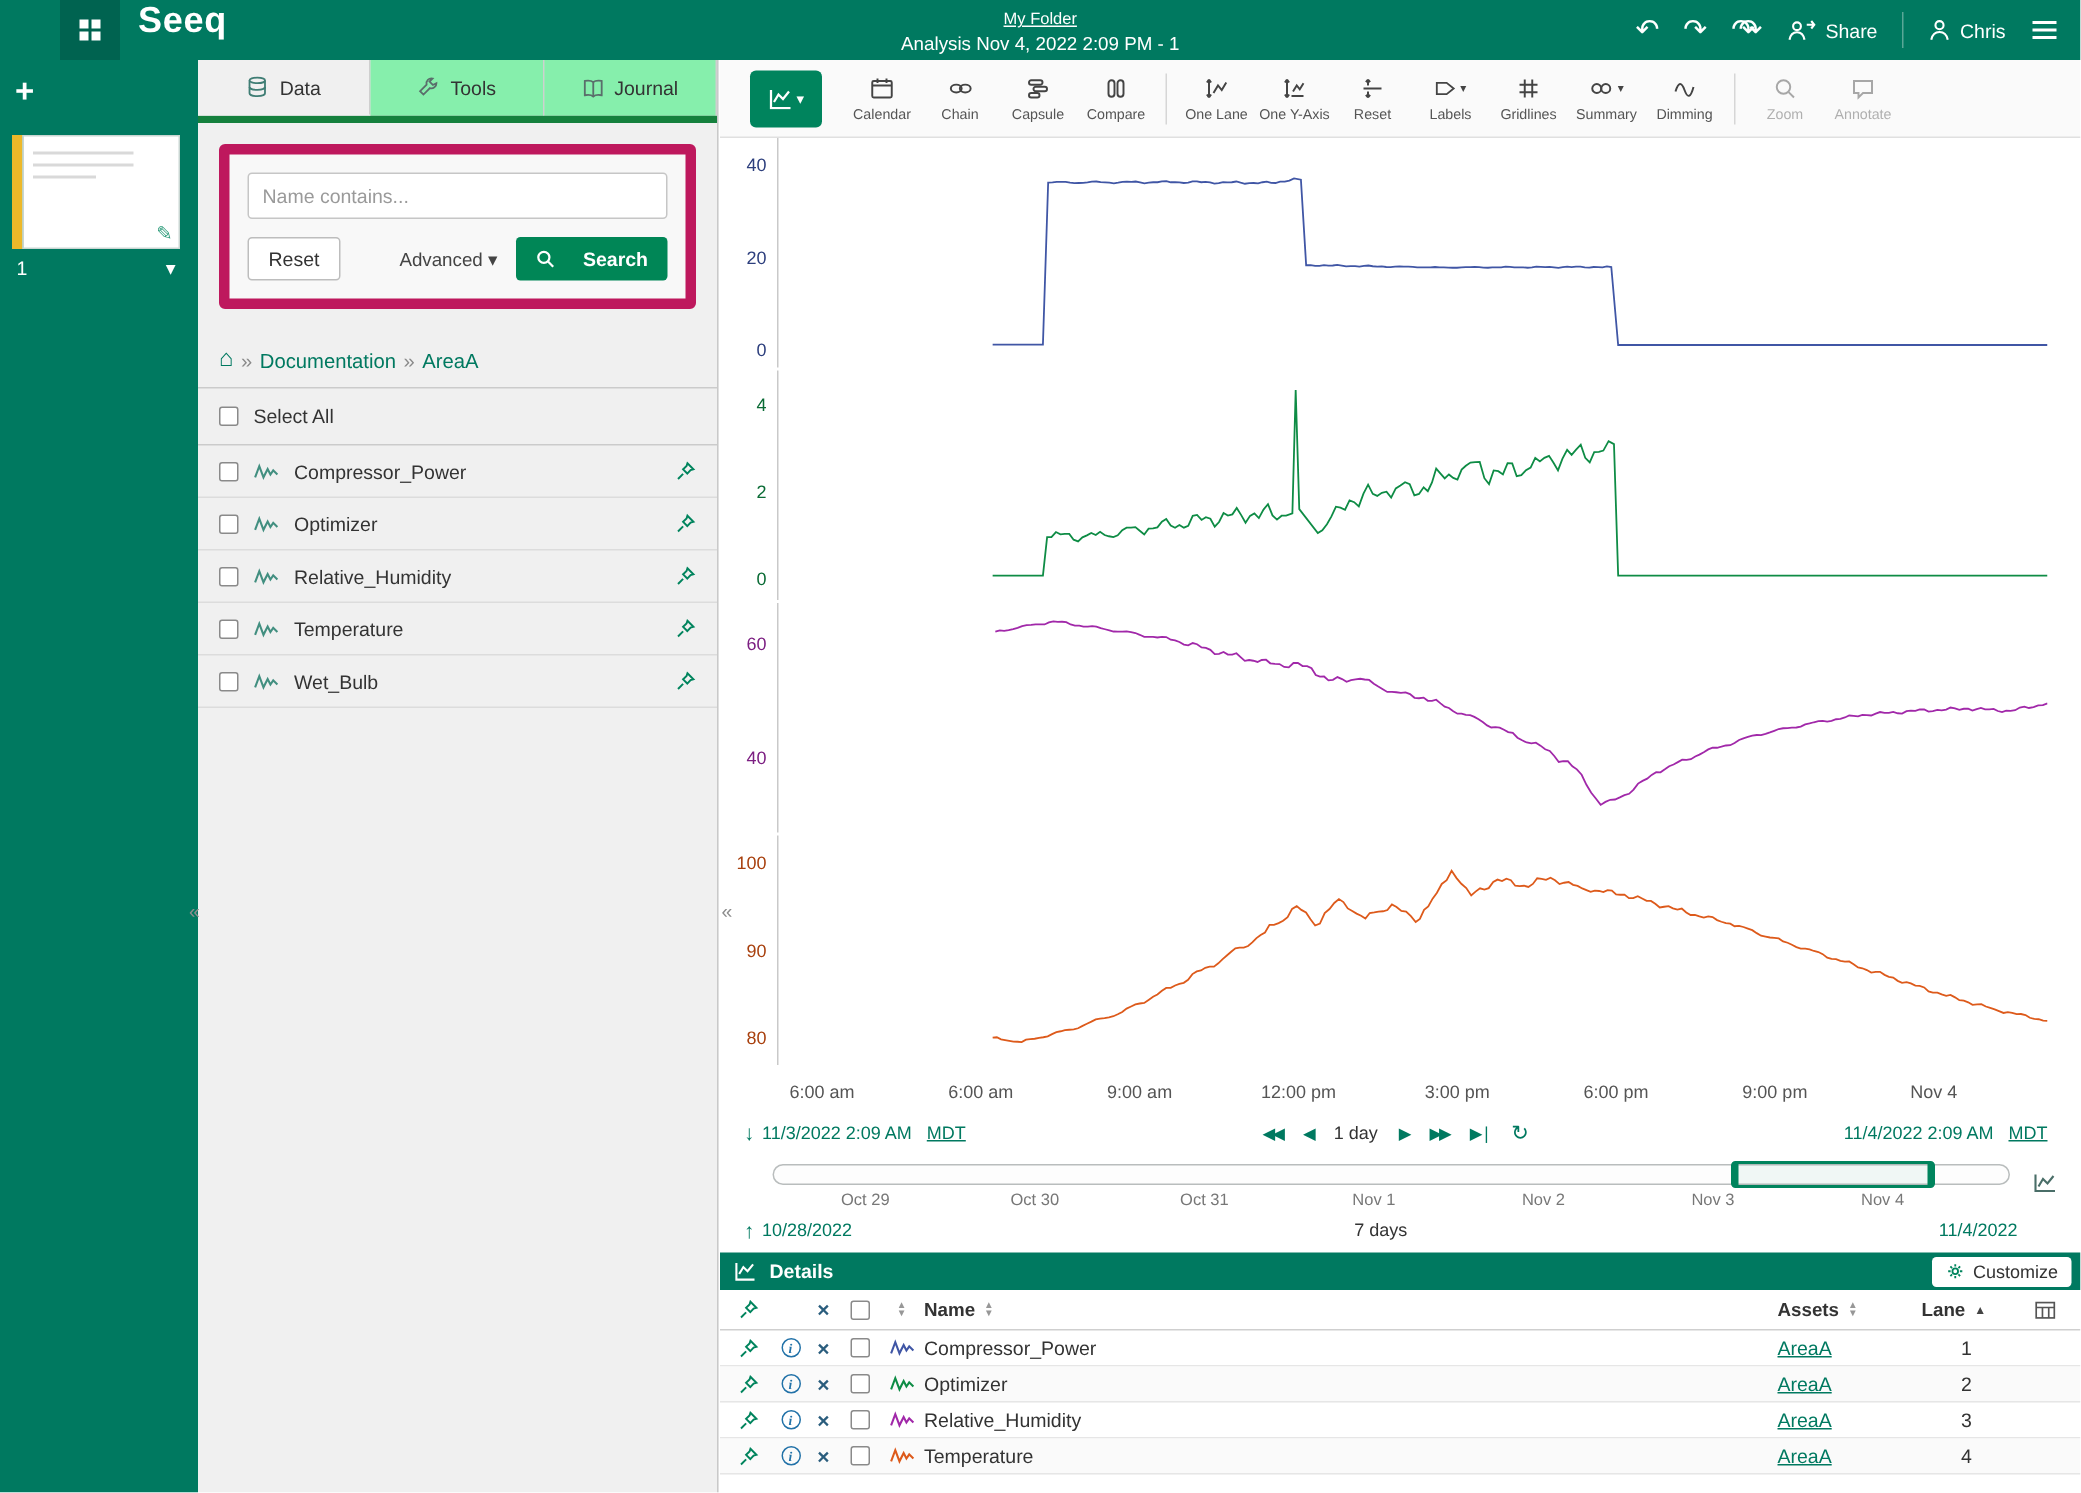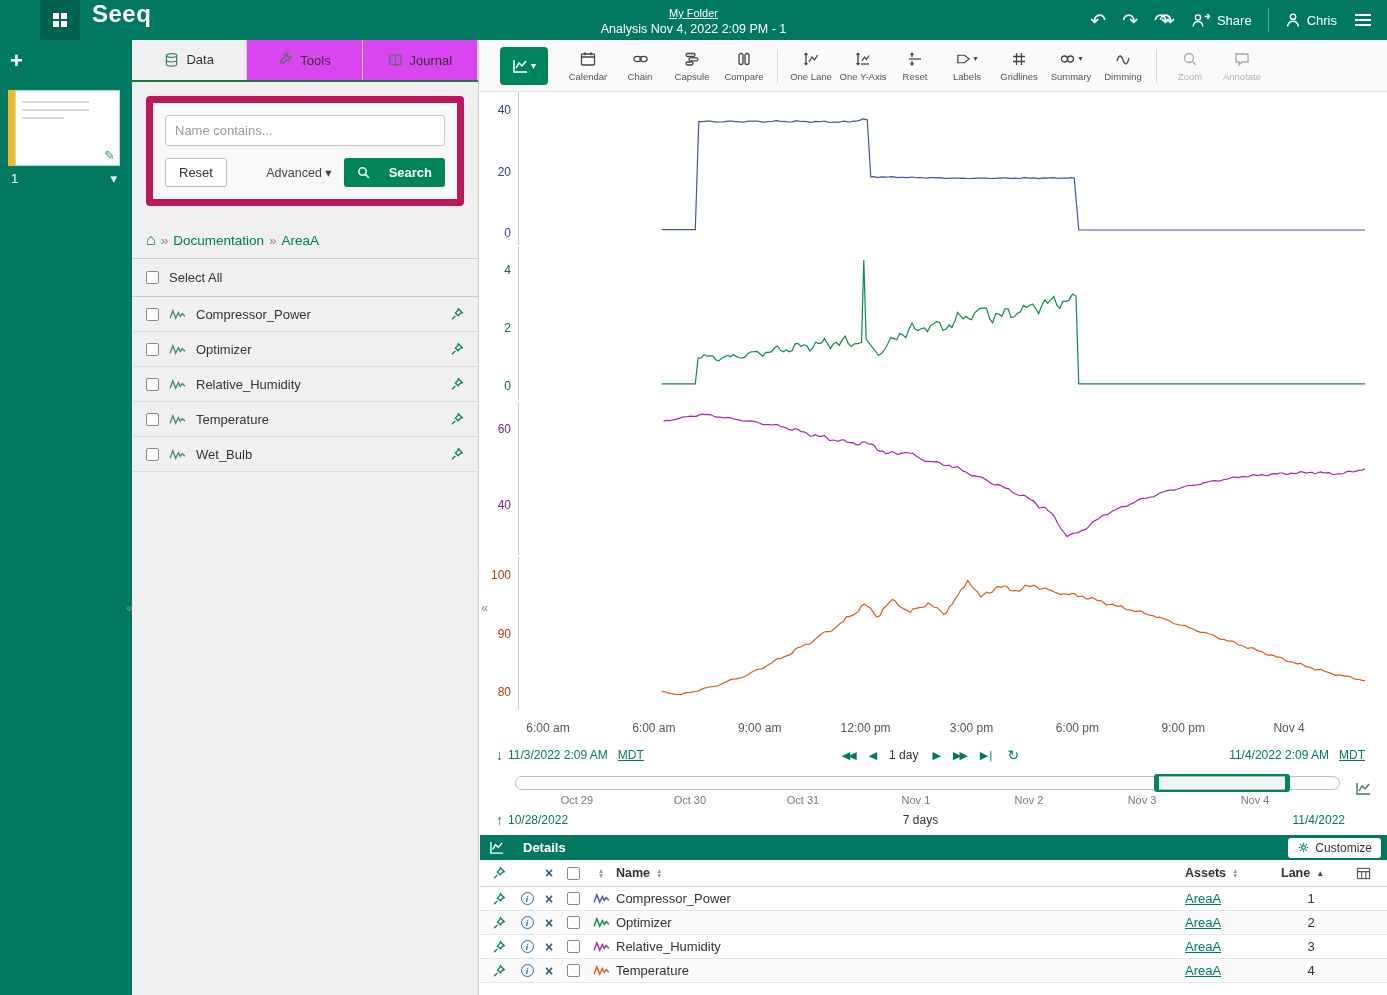--- a/index.html
+++ b/index.html
@@ -30,23 +30,23 @@
   .ws-stripe { position:absolute; left:0; top:0; width:7px; height:76px; background:#EDB829; }
   .thumb { margin-left:7px; height:76px; background:#fff; border:1px solid #c9d6d2; position:relative; }
   .thumb .ln { position:absolute; left:6px; right:30px; height:2px; background:#d9d9d9; }
   .thumb .pencil { position:absolute; right:4px; bottom:2px; color:#2f9d7c; font-size:13px; }
   .ws-footer { display:flex; justify-content:space-between; align-items:center; color:#fff;
                font-size:13px; padding:5px 3px 0 3px; }
 
   
   .panel { position:absolute; top:40px; left:132px; width:347px; bottom:0; background:#f0f0f0;
            border-right:1px solid #c9c9c9; }
-  .tabs { display:flex; height:42px; background:#e6e6e6; border-bottom:2px solid #15803d; }
+  .tabs { display:flex; height:42px; background:#e6e6e6; border-bottom:5px solid #15803d; }
   .tab { flex:1; display:flex; align-items:center; justify-content:center; gap:7px;
-         font-size:13px; color:#333; border-right:1px solid #cfcfcf; cursor:pointer; background:#d946ef; }
+         font-size:13px; color:#333; border-right:1px solid #cfcfcf; cursor:pointer; background:#86efac; }
   .tab.active { background:#f0f0f0; border-bottom:1px solid #f0f0f0; }
   .search-card { margin:14px; background:#f8f8f8; border:7px solid #be185d; border-radius:4px; padding:12px; }
   .search-input { width:100%; height:31px; border:1px solid #c6c6c6; border-radius:3px; padding:0 9px;
                   font-size:13px; font-family:"Liberation Sans",sans-serif; color:#333; background:#fff; }
   .search-input::placeholder { color:#9a9a9a; }
   .search-row { display:flex; align-items:center; margin-top:12px; }
   .btn-reset { background:#fff; border:1px solid #bdbdbd; border-radius:3px; padding:6px 13px; font-size:13px;
                color:#333; cursor:pointer; font-family:"Liberation Sans",sans-serif; }
   .advanced { margin-left:auto; margin-right:12px; font-size:12.5px; color:#444; cursor:pointer; }
   .btn-search { background:#008656; color:#fff; border:none; border-radius:3px; padding:7px 13px;
@@ -116,21 +116,21 @@
   .ov-ticks { position:relative; height:16px; margin:3px 47px 0 35px; font-size:11px; color:#777; }
   .ovtick { position:absolute; top:1px; transform:translateX(-50%); white-space:nowrap; }
   .ovrange { position:relative; display:flex; align-items:center; justify-content:space-between;
              margin:1px 42px 0 16px; height:20px; font-size:12px; color:#007960; }
   .ovrange a { color:#007960; cursor:pointer;text-align:right; }
   .rstart { display:flex; align-items:center; gap:5px; }
   .dur { position:absolute; left:50%; transform:translateX(-50%); color:#333; }
 
   
   .details { margin-top:5px; }
-  .dheader { height:25px; background:#007960; color:#fff; display:flex; align-items:center; gap:19px;
+  .dheader { height:25px; background:#007960; color:#fff; display:flex; align-items:center; gap:9px;
              padding:0 6px 0 9px; font-size:13px; font-weight:bold; }
   .customize { margin-left:auto; display:flex; align-items:center; gap:5px; background:#fff; border:none;
                border-radius:3px; font-size:12px; color:#333; padding:3px 9px; cursor:pointer; font-weight:normal;
                font-family:"Liberation Sans",sans-serif; }
   .dgrid { display:grid; grid-template-columns:34px 22px 22px 26px 30px 1fr 96px 60px 44px; align-items:center;
            height:24px; border-bottom:1px solid #e6e6e6; font-size:13px; padding:0 2px; }
   .dgrid.dhead { height:27px; font-weight:bold; font-size:12.5px; border-bottom:1px solid #cfcfcf; }
   .dgrid > * { justify-self:start; }
   .cic { justify-self:center !important; display:inline-flex; align-items:center; }
   .drow:nth-of-type(even) { background:#fafafa; }

